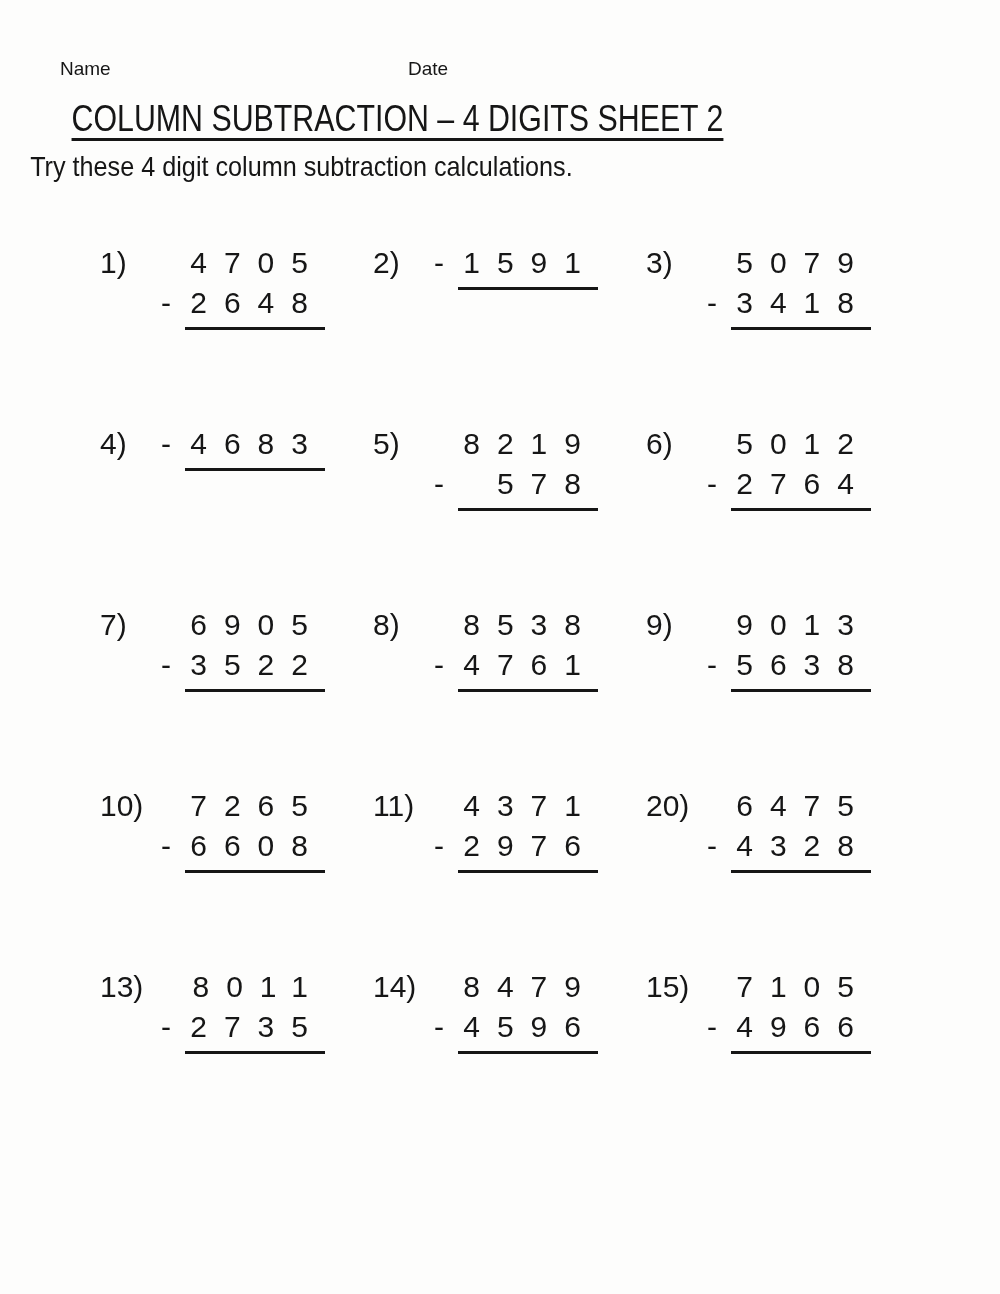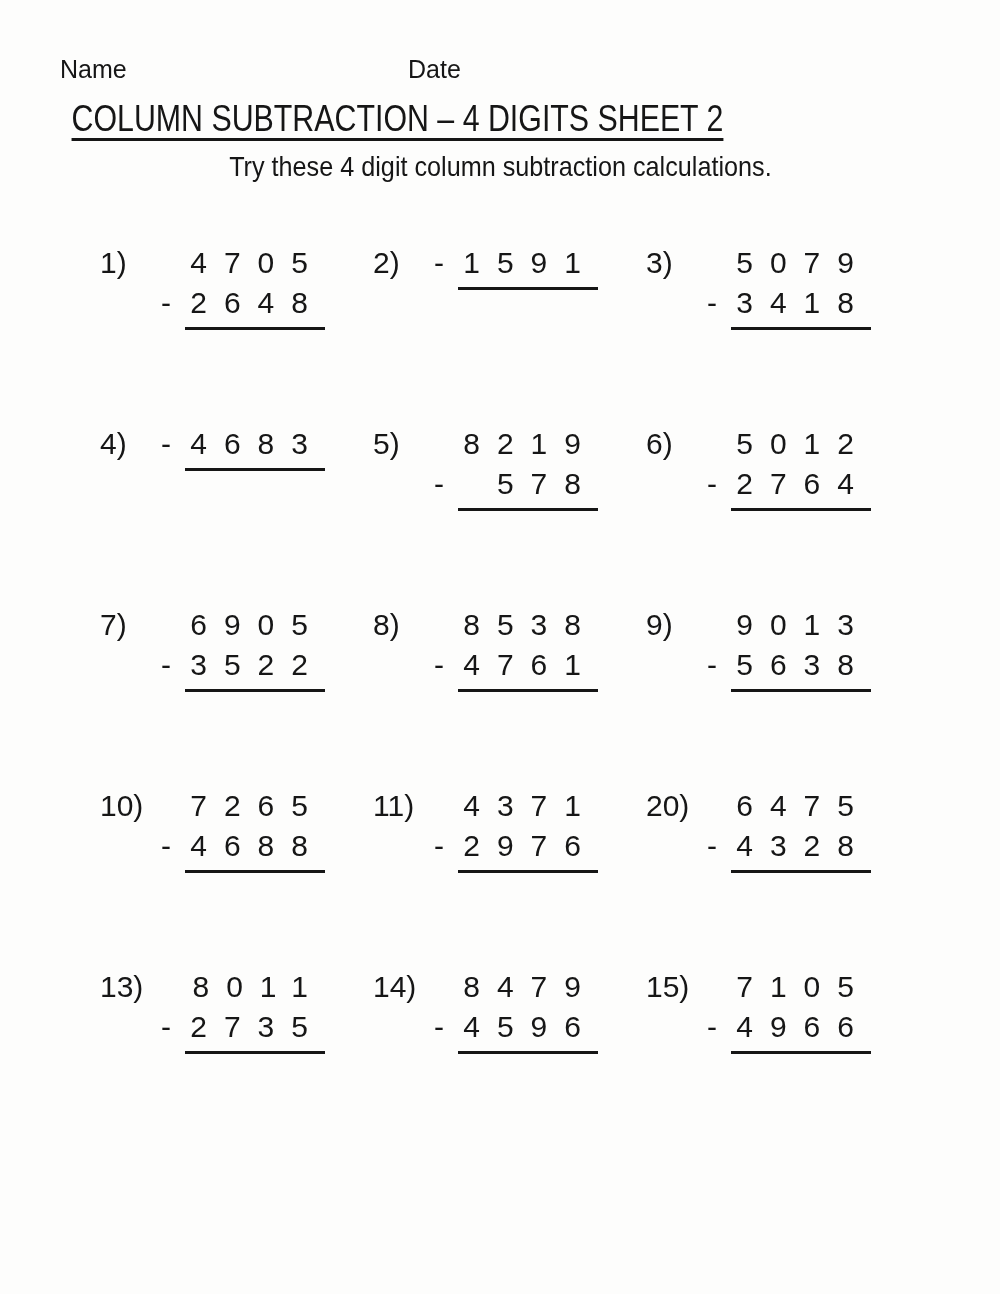--- a/index.html
+++ b/index.html
@@ -10,21 +10,21 @@
     height: 1294px;
     margin: 0 auto;
     background: #fdfdfc;
     color: #161616;
     font-family: "Liberation Sans", sans-serif;
     overflow: hidden;
   }
   .meta-label {
     position: absolute;
     top: 58px;
-    font-size: 25px;
+    font-size: 19px;
     line-height: 22px;
   }
   .meta-name { left: 60px; }
   .meta-date { left: 408px; text-align: right; }
 
   .title-wrap {
     position: absolute;
     top: 97px;
     left: 0;
     width: 100%;
@@ -39,21 +39,20 @@
     transform-origin: center;
     text-decoration: underline;
     text-decoration-thickness: 3px;
     text-underline-offset: 7px;
   }
   .subtitle-wrap {
     position: absolute;
     top: 150px;
     left: 0;
     width: 100%;
-    text-align: center;
   }
   .subtitle-text {
     display: inline-block;
     font-size: 28px;
     line-height: 34px;
     white-space: nowrap;
     transform: scaleX(0.9);
     transform-origin: center;
   }
 
@@ -219,21 +218,21 @@
         <div class="answer-line"></div>
       </div>
     </div>
 
     <div class="problem">
       <div class="pnum">10)</div>
       <div class="work">
         <div class="numline">7265</div>
         <div class="sub-row">
           <span class="minus">-</span>
-          <div class="numline">4688</div>
+          <div class="numline">6608</div>
         </div>
         <div class="answer-line"></div>
       </div>
     </div>
 
     <div class="problem">
       <div class="pnum">11)</div>
       <div class="work">
         <div class="numline">4371</div>
         <div class="sub-row">

